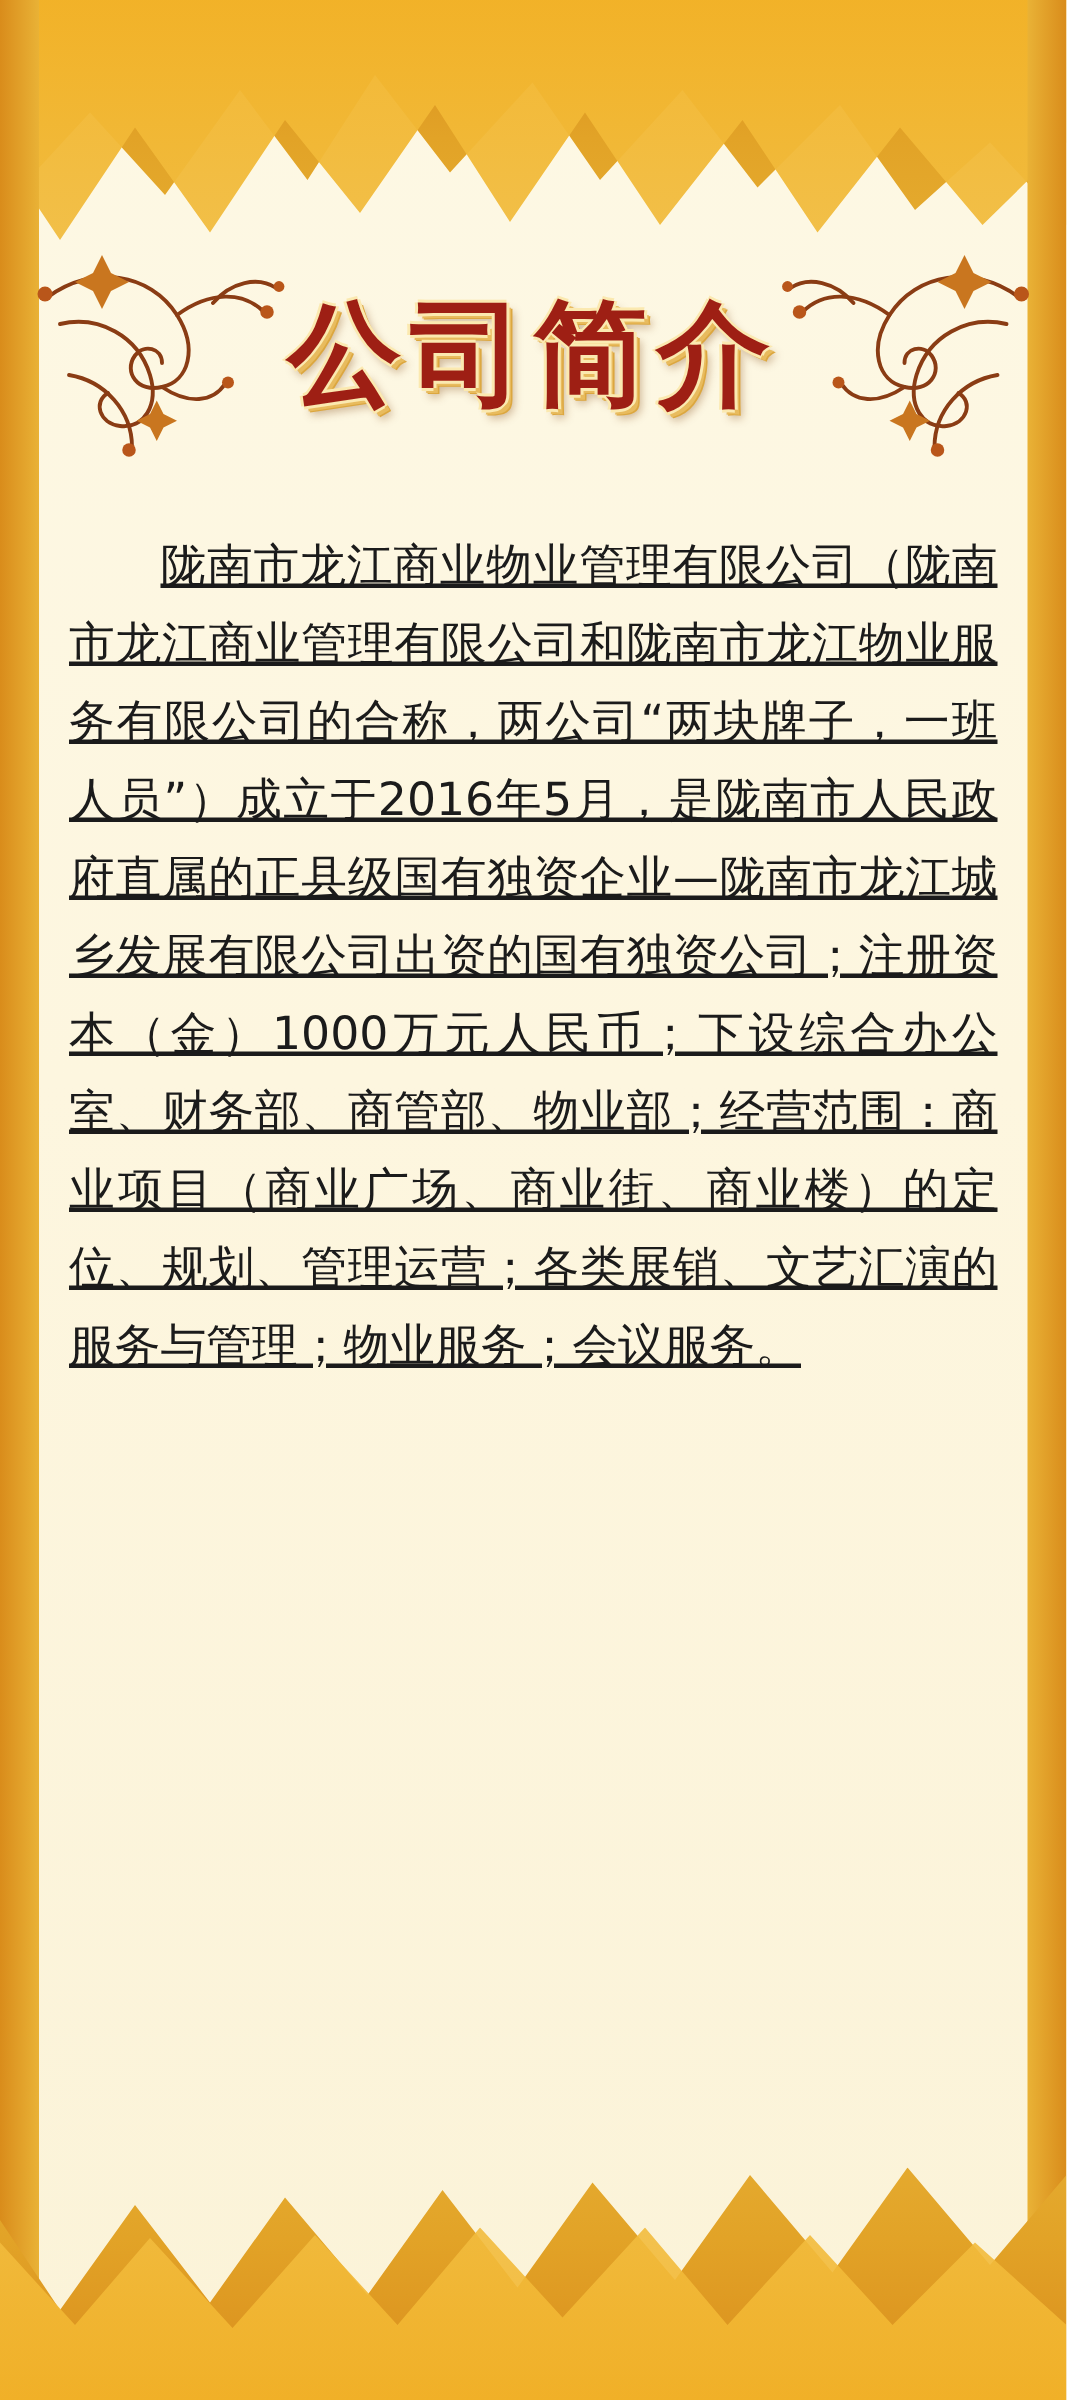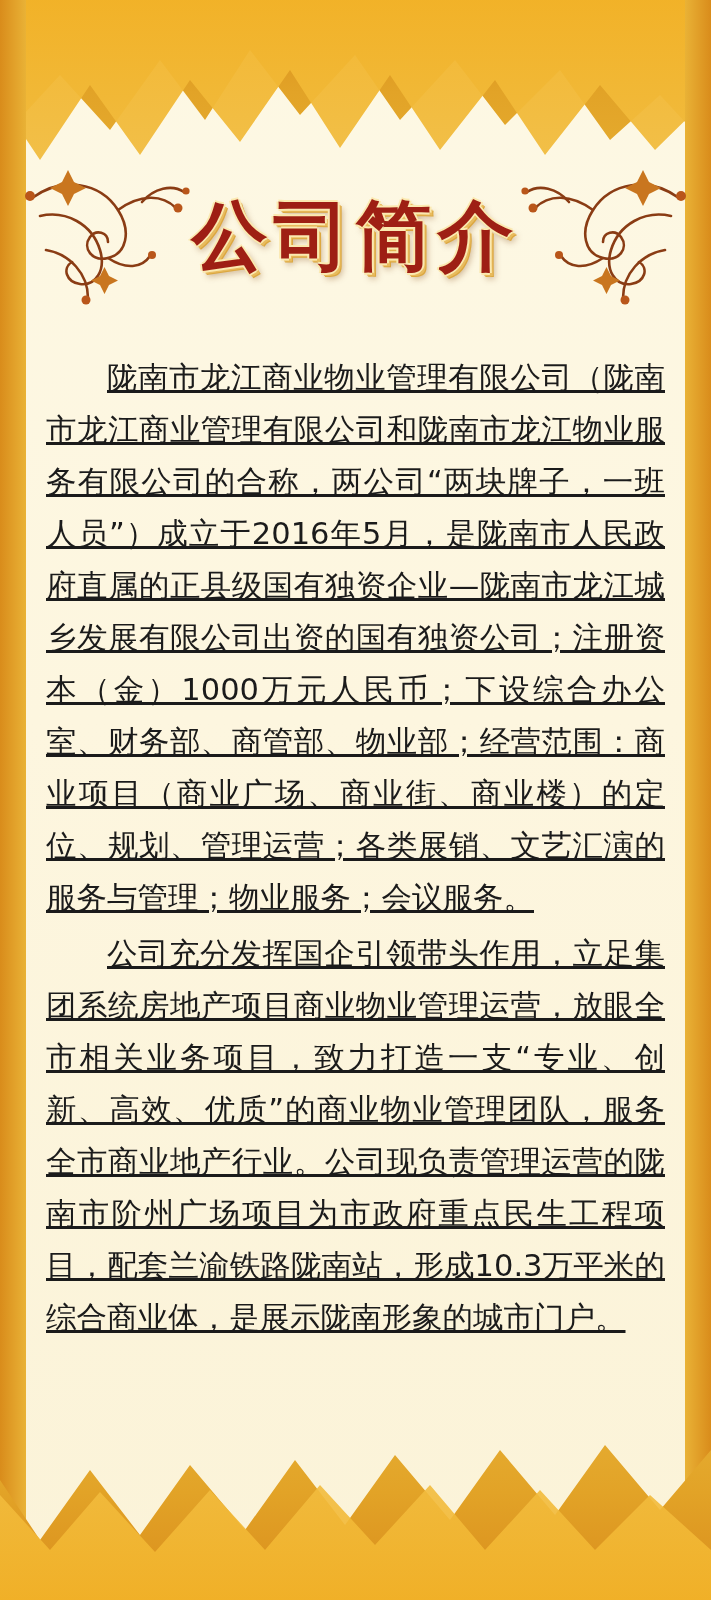--- a/index.html
+++ b/index.html
@@ -197,16 +197,15 @@
         <path d="M40 24 l6 -12 6 12 12 6 -12 6 -6 12 -6 -12 -12 -6 z"></path>
         <path d="M78 118 l4.5 -9 4.5 9 9 4.5 -9 4.5 -4.5 9 -4.5 -9 -9 -4.5 z"></path>
       </g>
     </svg>
 
     <div class="title-text">公司简介</div>
   </div>
 
   <div class="content">
     <p>陇南市龙江商业物业管理有限公司（陇南市龙江商业管理有限公司和陇南市龙江物业服务有限公司的合称，两公司“两块牌子，一班人员”）成立于2016年5月，是陇南市人民政府直属的正县级国有独资企业—陇南市龙江城乡发展有限公司出资的国有独资公司；注册资本（金）1000万元人民币；下设综合办公室、财务部、商管部、物业部；经营范围：商业项目（商业广场、商业街、商业楼）的定位、规划、管理运营；各类展销、文艺汇演的服务与管理；物业服务；会议服务。</p>
-    <p>公司充分发挥国企引领带头作用，立足集团系统房地产项目商业物业管理运营，放眼全市相关业务项目，致力打造一支“专业、创新、高效、优质”的商业物业管理团队，服务全市商业地产行业。公司现负责管理运营的陇南市阶州广场项目为市政府重点民生工程项目，配套兰渝铁路陇南站，形成10.3万平米的综合商业体，是展示陇南形象的城市门户。</p>
   </div>
 
 </div>
 
 </body></html>

